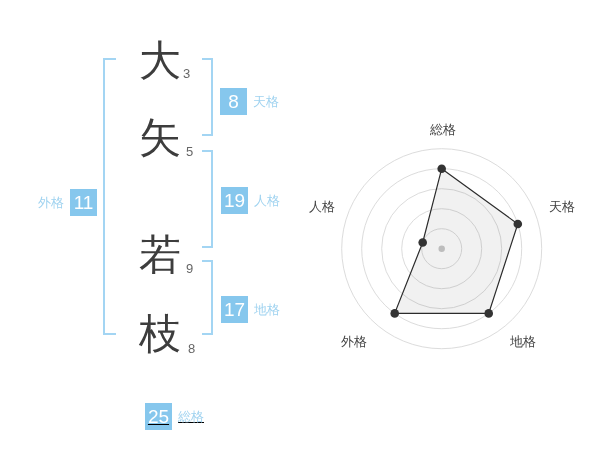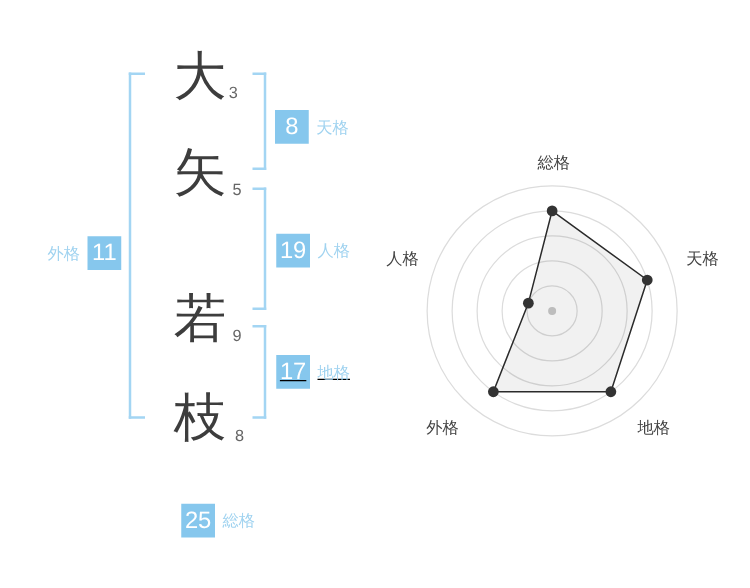--- a/index.html
+++ b/index.html
@@ -67,31 +67,31 @@
   <div class="score" style="left:220px;top:88px;">
     <div class="score-box">8</div>
     <div class="score-label">天格</div>
   </div>
 
   <div class="score" style="left:221px;top:187px;">
     <div class="score-box">19</div>
     <div class="score-label">人格</div>
   </div>
 
-  <div class="score" style="left:221px;top:284px;text-decoration:underline;">
+  <div class="score" style="left:221px;top:296px;">
     <div class="score-box">17</div>
     <div class="score-label">地格</div>
   </div>
 
   <div class="score" style="left:38px;top:189px;">
     <div class="score-label">外格</div>
     <div class="score-box">11</div>
   </div>
 
-  <div class="score" style="left:145px;top:403px;">
+  <div class="score" style="left:145px;top:403px;text-decoration:underline;">
     <div class="score-box">25</div>
     <div class="score-label">総格</div>
   </div>
 
   <div class="radar-wrap">
     <svg id="radar-svg" width="282" height="284" viewBox="0 0 282 284" xmlns="http://www.w3.org/2000/svg">
         <circle cx="141.7" cy="142.7" r="20" fill="none" stroke="#dcdcdc" stroke-width="1"></circle>
         <circle cx="141.7" cy="142.7" r="40" fill="none" stroke="#dcdcdc" stroke-width="1"></circle>
         <circle cx="141.7" cy="142.7" r="60" fill="none" stroke="#dcdcdc" stroke-width="1"></circle>
         <circle cx="141.7" cy="142.7" r="80" fill="none" stroke="#dcdcdc" stroke-width="1"></circle>

